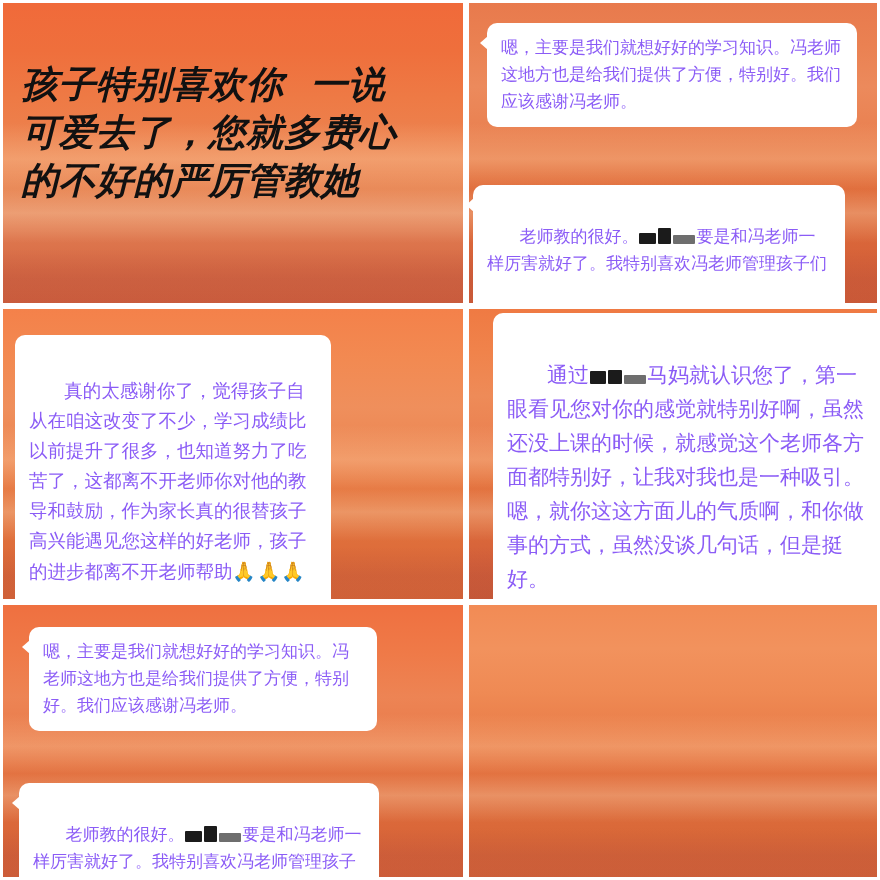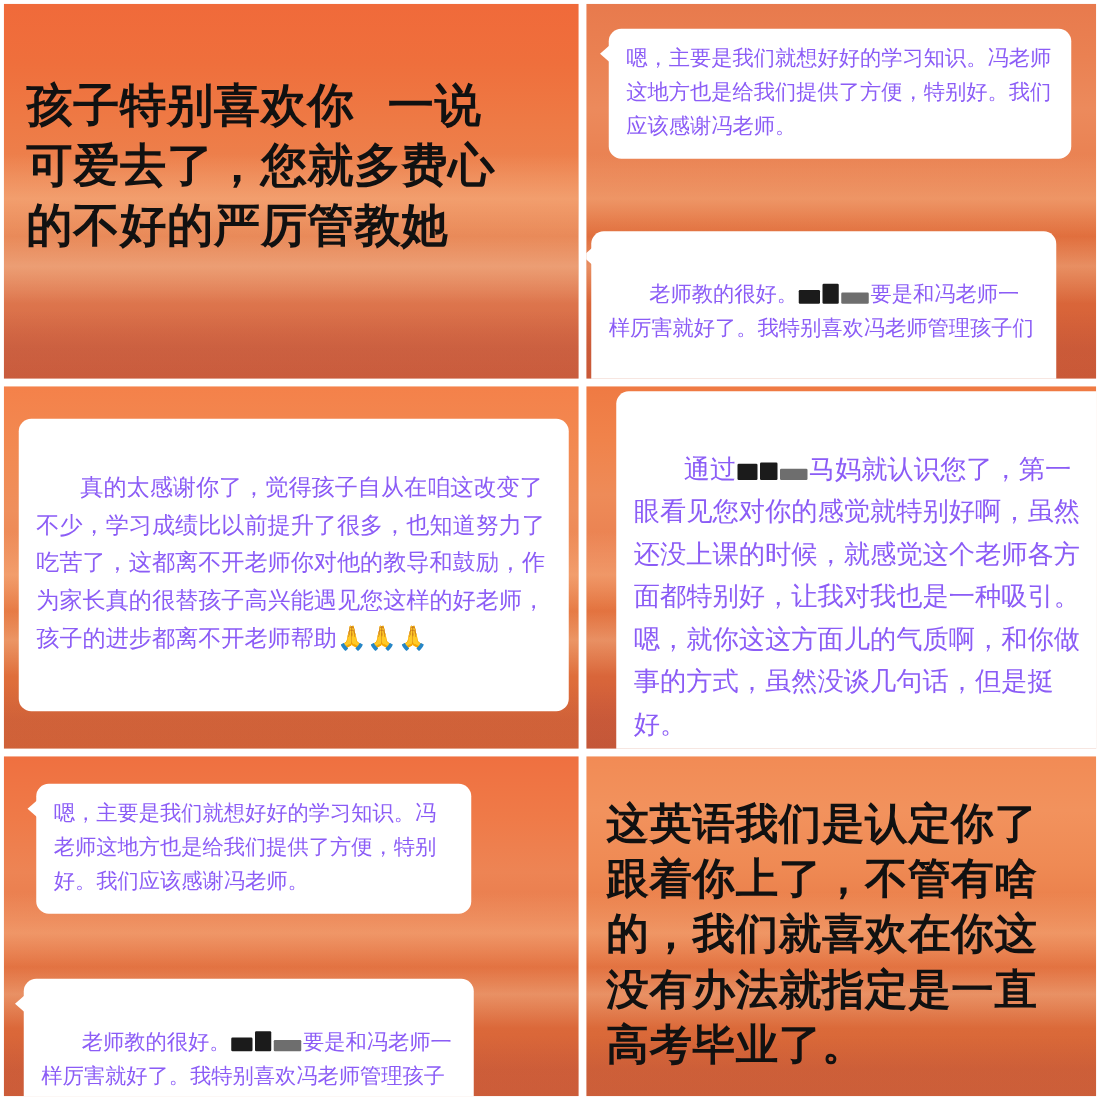--- a/index.html
+++ b/index.html
@@ -34,20 +34,21 @@
     background:
       linear-gradient(to bottom,
         #f06a3a 0%,
         #ef6f3c 16%,
         #ee7a45 32%,
         #ec8350 48%,
         #e98a59 62%,
         #e07a50 76%,
         #d66a45 88%,
         #cf5f3e 100%);
+    font-style: italic;
   }
   .sky-b {
     background:
       linear-gradient(to bottom,
         #e87a4d 0%,
         #ea8152 14%,
         #ec8a5c 28%,
         #e98050 44%,
         #e2713f 58%,
         #dd6a3a 72%,
@@ -153,21 +154,21 @@
     width: 0;
     height: 0;
     border-top: 7px solid transparent;
     border-bottom: 7px solid transparent;
     border-right: 8px solid #ffffff;
   }
   
   .b-r1-1 { top: 20px; left: 18px; width: 370px; }
   .b-r1-2 { top: 182px; left: 4px; width: 372px; }
 
-  .b-r2-left { top: 26px; left: 12px; width: 440px; font-size: 18.5px; line-height: 1.62; }
+  .b-r2-left { top: 26px; left: 12px; width: 316px; font-size: 18.5px; line-height: 1.62; }
   .b-r2-right { top: 4px; left: 24px; width: 396px; font-size: 21px; line-height: 1.62; }
 
   .b-r3-1 { top: 22px; left: 26px; width: 348px; }
   .b-r3-2 { top: 178px; left: 16px; width: 360px; }
 
   
   .redact {
     display: inline-block;
     vertical-align: -2px;
     background: #1b1b1b;
@@ -223,20 +224,15 @@
   <div class="cell sky-e">
     <div class="clouds"></div>
     <div class="bubble tail-left b-r3-1">嗯，主要是我们就想好好的学习知识。冯老师这地方也是给我们提供了方便，特别好。我们应该感谢冯老师。</div>
     <div class="bubble tail-left b-r3-2">
       <span>老师教的很好。</span><span class="redact r-a"></span><span class="redact r-b"></span><span class="redact r-c"></span><span>要是和冯老师一样厉害就好了。我特别喜欢冯老师管理孩子们</span>
     </div>
   </div>
 
   <div class="cell sky-f">
     <div class="clouds"></div>
-    <div class="bigtext bottomright">这英语我们是认定你了
-跟着你上了，不管有啥
-的，我们就喜欢在你这
-没有办法就指定是一直
-高考毕业了。</div>
   </div>
 
 </div>
 
 </body></html>

